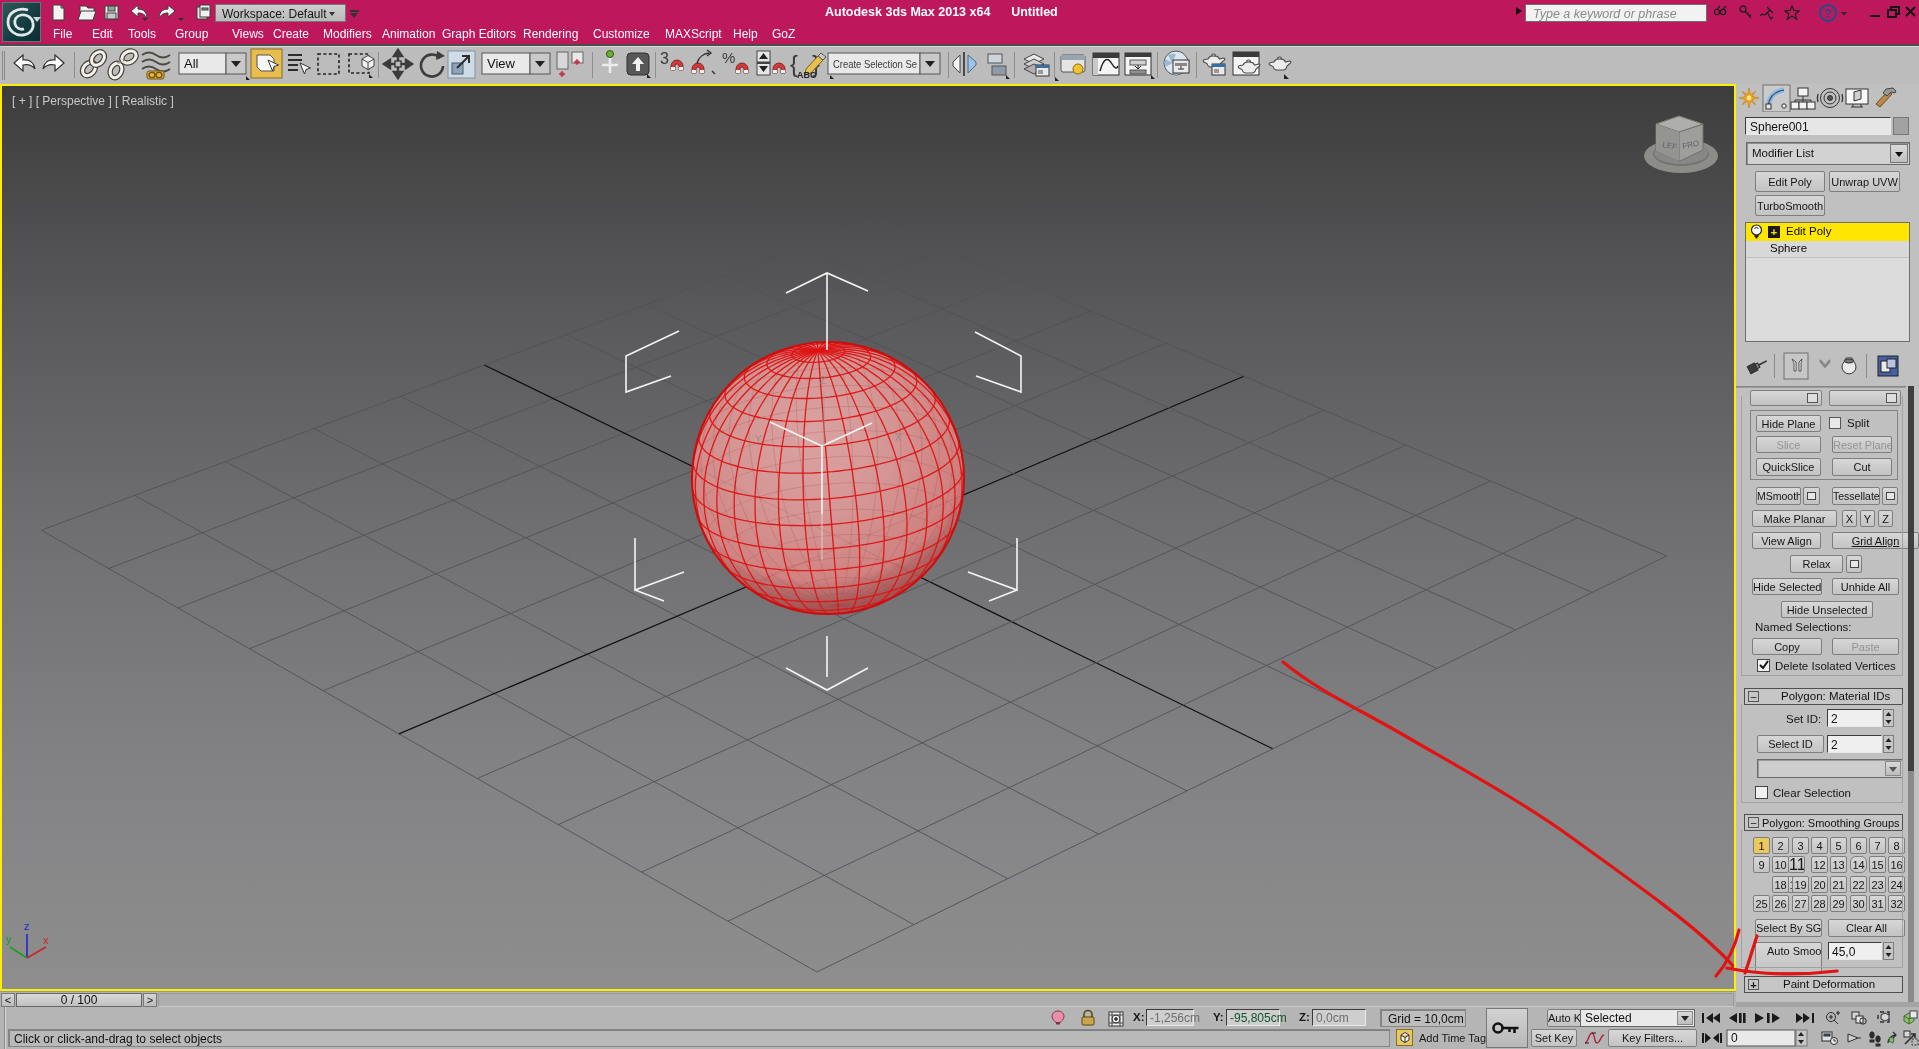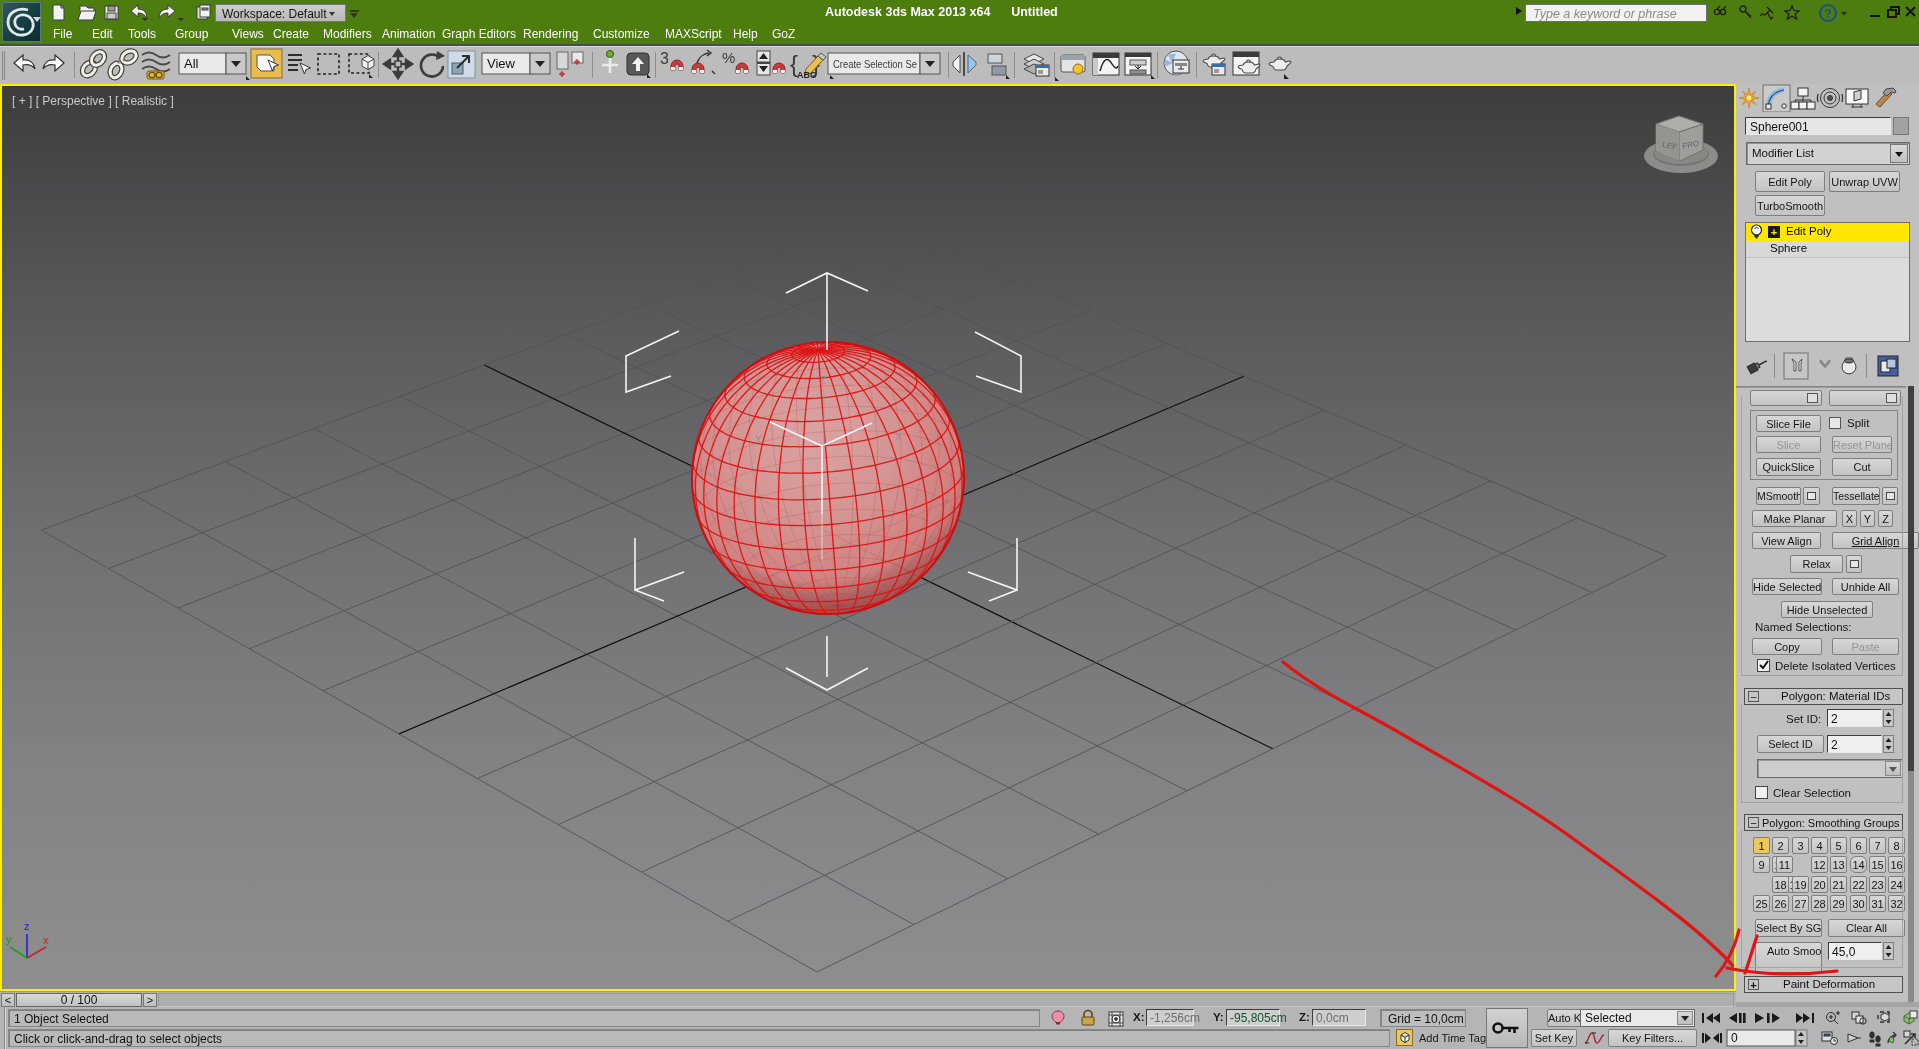--- a/index.html
+++ b/index.html
@@ -1,19 +1,19 @@
 <!DOCTYPE html>
 <html><head><meta charset="utf-8">
 <style>
 *{margin:0;padding:0;box-sizing:border-box;}
 html,body{width:1919px;height:1049px;overflow:hidden;background:#a4a4a4;
 font-family:"Liberation Sans",sans-serif;}
 #root{position:absolute;left:0;top:0;width:1919px;height:1049px;}
 .abs{position:absolute;}
-#titlebar{left:0;top:0;width:1919px;height:56px;background:#4d7c0f;padding-left:28px;}
+#titlebar{left:0;top:0;width:1919px;height:56px;background:#be185d;padding-left:28px;}
 #menurow{left:0;top:24px;width:1919px;height:20px;color:#fff;font-size:12px;}
 .mi{position:absolute;top:3px;color:#fdfdfd;}
 #menuline{left:0;top:44px;width:1919px;height:2px;background:#4c4c4c;}
 #toolbar{left:0;top:46px;width:1919px;height:38px;background:#bcbcbc;border-top:1px solid #d9d9d9;}
 #viewport{left:0;top:84px;width:1736px;height:907px;border:2px solid #fcef00;
 background:linear-gradient(180deg,#3d3d3d 0%,#59595c 25%,#707073 50%,#828285 75%,#8e8e8e 100%);}
 #vplabel{left:10px;top:8px;color:#c9c9c9;font-size:12px;}
 #panel{left:1736px;top:84px;width:183px;height:918px;background:#c0c0c0;font-size:11.5px;color:#111;white-space:nowrap;}
 #timeslider{left:0;top:991px;width:1736px;height:16px;background:#b2b2b2;border-top:1px solid #979797;}
 #statusbar{left:0;top:1007px;width:1919px;height:42px;background:#b5b5b5;}
@@ -528,21 +528,21 @@
 <rect x="151" y="9" width="9" height="9" fill="#b8c4e0" stroke="#222"></rect>
 </svg>
 <div class="abs" style="left:0;top:302px;width:170px;height:2px;background:#9b9b9b;border-top:1px solid #868686;"></div>
 <div class="btn" style="left:14px;top:306px;width:72px;height:16px;">
         <div class="abs" style="right:3px;top:2px;width:11px;height:10px;border:1px solid #555;background:#dedede;"></div>
       </div>
 <div class="btn" style="left:93px;top:306px;width:72px;height:16px;">
         <div class="abs" style="right:3px;top:2px;width:11px;height:10px;border:1px solid #555;background:#dedede;"></div>
       </div>
 <div class="abs" style="left:14px;top:326px;width:148px;height:70px;border:1px solid #828282;"></div>
-<div class="btn" style="left:20px;top:331px;width:65px;height:17px;line-height:16px;">Slice File</div>
+<div class="btn" style="left:20px;top:331px;width:65px;height:17px;line-height:16px;">Hide Plane</div>
 <div class="abs" style="left:93px;top:333px;width:12px;height:12px;background:#e8e8e8;border:1px solid #555;"></div>
 <div class="lbl" style="left:111px;top:333px;">Split</div>
 <div class="btn dis" style="left:20px;top:352px;width:65px;height:17px;line-height:16px;">Slice</div>
 <div class="btn dis" style="left:96px;top:352px;width:60px;height:17px;line-height:16px;">Reset Plane</div>
 <div class="btn" style="left:20px;top:374px;width:65px;height:18px;line-height:17px;">QuickSlice</div>
 <div class="btn" style="left:96px;top:374px;width:60px;height:18px;line-height:17px;">Cut</div>
 <div class="btn" style="left:20px;top:403px;width:45px;height:18px;line-height:17px;font-size:10.5px;">MSmooth</div>
 <div class="btn" style="left:67px;top:403px;width:17px;height:18px;">
         <div class="abs" style="left:3px;top:4px;width:9px;height:8px;border:1px solid #444;background:#e6e6e6;"></div>
       </div>
@@ -603,21 +603,21 @@
 <div class="btn" style="left:17px;top:753px;width:17px;height:17px;line-height:16px;font-size:11px;background:#ecc95f;">1</div>
 <div class="btn" style="left:36px;top:753px;width:17px;height:17px;line-height:16px;font-size:11px;">2</div>
 <div class="btn" style="left:56px;top:753px;width:17px;height:17px;line-height:16px;font-size:11px;">3</div>
 <div class="btn" style="left:75px;top:753px;width:17px;height:17px;line-height:16px;font-size:11px;">4</div>
 <div class="btn" style="left:94px;top:753px;width:17px;height:17px;line-height:16px;font-size:11px;">5</div>
 <div class="btn" style="left:114px;top:753px;width:17px;height:17px;line-height:16px;font-size:11px;">6</div>
 <div class="btn" style="left:133px;top:753px;width:17px;height:17px;line-height:16px;font-size:11px;">7</div>
 <div class="btn" style="left:152px;top:753px;width:17px;height:17px;line-height:16px;font-size:11px;">8</div>
 <div class="btn" style="left:17px;top:772px;width:17px;height:17px;line-height:16px;font-size:11px;">9</div>
 <div class="btn" style="left:36px;top:772px;width:17px;height:17px;line-height:16px;font-size:11px;">10</div>
-<div class="btn" style="left:40px;top:772px;width:17px;height:17px;line-height:16px;font-size:11px;">11</div>
+<div class="btn" style="left:52px;top:772px;width:17px;height:17px;line-height:16px;font-size:16px;">11</div>
 <div class="btn" style="left:75px;top:772px;width:17px;height:17px;line-height:16px;font-size:11px;">12</div>
 <div class="btn" style="left:94px;top:772px;width:17px;height:17px;line-height:16px;font-size:11px;">13</div>
 <div class="btn" style="left:114px;top:772px;width:17px;height:17px;line-height:16px;font-size:11px;border-radius:6px;">14</div>
 <div class="btn" style="left:133px;top:772px;width:17px;height:17px;line-height:16px;font-size:11px;">15</div>
 <div class="btn" style="left:152px;top:772px;width:17px;height:17px;line-height:16px;font-size:11px;">16</div>
 <div class="btn" style="left:17px;top:792px;width:17px;height:17px;line-height:16px;font-size:11px;margin-left:34px;">17</div>
 <div class="btn" style="left:36px;top:792px;width:17px;height:17px;line-height:16px;font-size:11px;">18</div>
 <div class="btn" style="left:56px;top:792px;width:17px;height:17px;line-height:16px;font-size:11px;">19</div>
 <div class="btn" style="left:75px;top:792px;width:17px;height:17px;line-height:16px;font-size:11px;">20</div>
 <div class="btn" style="left:94px;top:792px;width:17px;height:17px;line-height:16px;font-size:11px;">21</div>
@@ -654,23 +654,20 @@
 </div>
 
 <div id="timeslider" class="abs">
 <div class="abs" style="left:1px;top:1px;width:14px;height:14px;background:linear-gradient(180deg,#d4d4d4,#bdbdbd);border:1px solid #777;font-size:11px;text-align:center;line-height:13px;color:#111;">&lt;</div>
 <div class="abs" style="left:16px;top:1px;width:126px;height:14px;background:linear-gradient(180deg,#d9d9d9,#c0c0c0);border:1px solid #666;font-size:12px;text-align:center;line-height:13px;color:#111;">0 / 100</div>
 <div class="abs" style="left:143px;top:1px;width:14px;height:14px;background:linear-gradient(180deg,#d4d4d4,#bdbdbd);border:1px solid #777;font-size:11px;text-align:center;line-height:13px;color:#111;">&gt;</div>
 <div class="abs" style="left:158px;top:1px;width:1576px;height:14px;background:#aeaeae;border:1px solid #999;border-bottom-color:#c9c9c9;"></div>
 </div>
 <div id="statusbar" class="abs">
 <div class="abs" style="left:4px;top:0;width:2px;height:42px;border-left:1px solid #8a8a8a;border-right:1px solid #d8d8d8;"></div>
-<div class="sunk" style="left:8px;top:2px;width:1032px;height:18px;background:#b9b9b9;">
-        <span style="position:absolute;left:5px;top:2px;font-size:12px;color:#111;">1 Object Selected</span>
-      </div>
 <div class="sunk" style="left:8px;top:22px;width:1382px;height:18px;background:#b9b9b9;">
         <span style="position:absolute;left:5px;top:2px;font-size:12px;color:#111;">Click or click-and-drag to select objects</span>
       </div>
 <svg class="abs" style="left:1048px;top:2px" width="85" height="19" viewBox="0 0 85 19">
 <path d="M10 2 c3.5 0 6 2.5 6 5.5 c0 3 -2.5 4.5 -4 6 l-4 0 c-1.5 -1.5 -4 -3 -4 -6 c0 -3 2.5 -5.5 6 -5.5 z" fill="#e890a8" stroke="#7e3048"></path>
 <path d="M8 13.5 h4 v2 h-4 z" fill="#7e3048"></path>
 <rect x="34" y="8" width="12" height="8" rx="1" fill="#caa54a" stroke="#5c4a10"></rect>
 <path d="M36 8 v-2.5 a4 4 0 0 1 8 0 v2.5" fill="none" stroke="#5c4a10" stroke-width="1.6"></path>
 <g stroke="#3a3a3a" fill="none">
           <rect x="61" y="3" width="14" height="14" fill="#f0f0f0"></rect>

